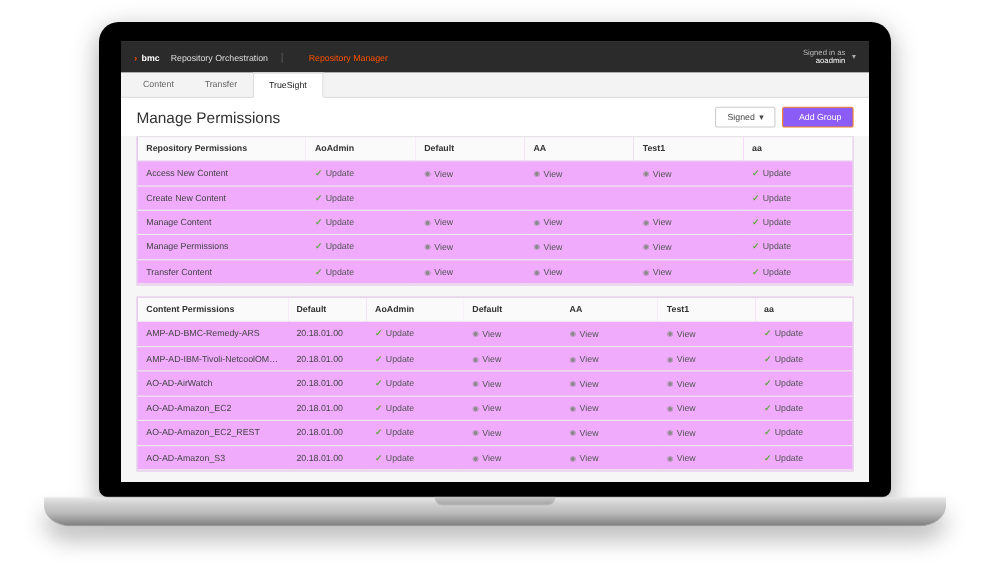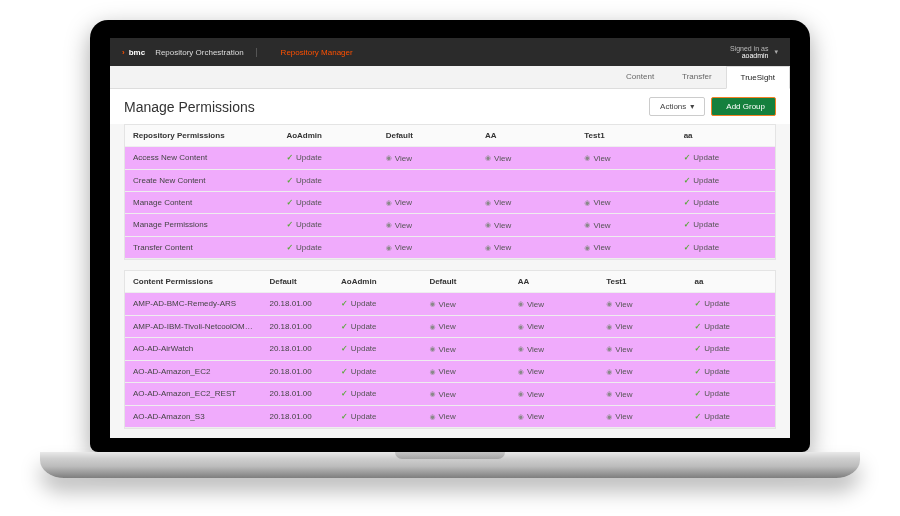--- a/index.html
+++ b/index.html
@@ -82,21 +82,20 @@
 }
 .signed .user { color: #fff; }
 .caret { font-size: 7px; color: #aaa; }
 
 
 .tabs {
   background: #f3f3f3;
   border-bottom: 1px solid #ddd;
   display: flex;
   padding-left: 6px;
-  justify-content: flex-end;
 }
 .tab {
   padding: 6px 14px;
   color: #666;
   cursor: pointer;
 }
 .tab.active {
   background: #fff;
   color: #222;
   border: 1px solid #ddd;
@@ -123,21 +122,21 @@
   padding: 4px 10px;
   border-radius: 2px;
   font-size: 8px;
   cursor: pointer;
   display: inline-flex;
   align-items: center;
   gap: 4px;
 }
 .btn + .btn { margin-left: 6px; }
 .btn.primary {
-  background: #15803d;
+  background: #8b5cf6;
   border-color: #f58025;
   color: #fff;
   padding-left: 14px;
 }
 
 
 .content-scroll {
   flex: 1;
   overflow: auto;
   padding: 0 14px 10px 14px;
@@ -214,21 +213,21 @@
       <div class="tabs" id="tabbar">
           <div class="tab">Content</div>
           <div class="tab">Transfer</div>
           <div class="tab active">TrueSight</div>
         </div>
 
       <div class="titlebar">
         <h1>Manage Permissions</h1>
         <div class="spacer"></div>
         <button class="btn">
-          <span>Actions</span>
+          <span>Signed</span>
           <span>▾</span>
         </button>
         <button class="btn primary">
           <span>Add Group</span>
         </button>
       </div>
 
       <div class="content-scroll">
 
         <div class="panel">

